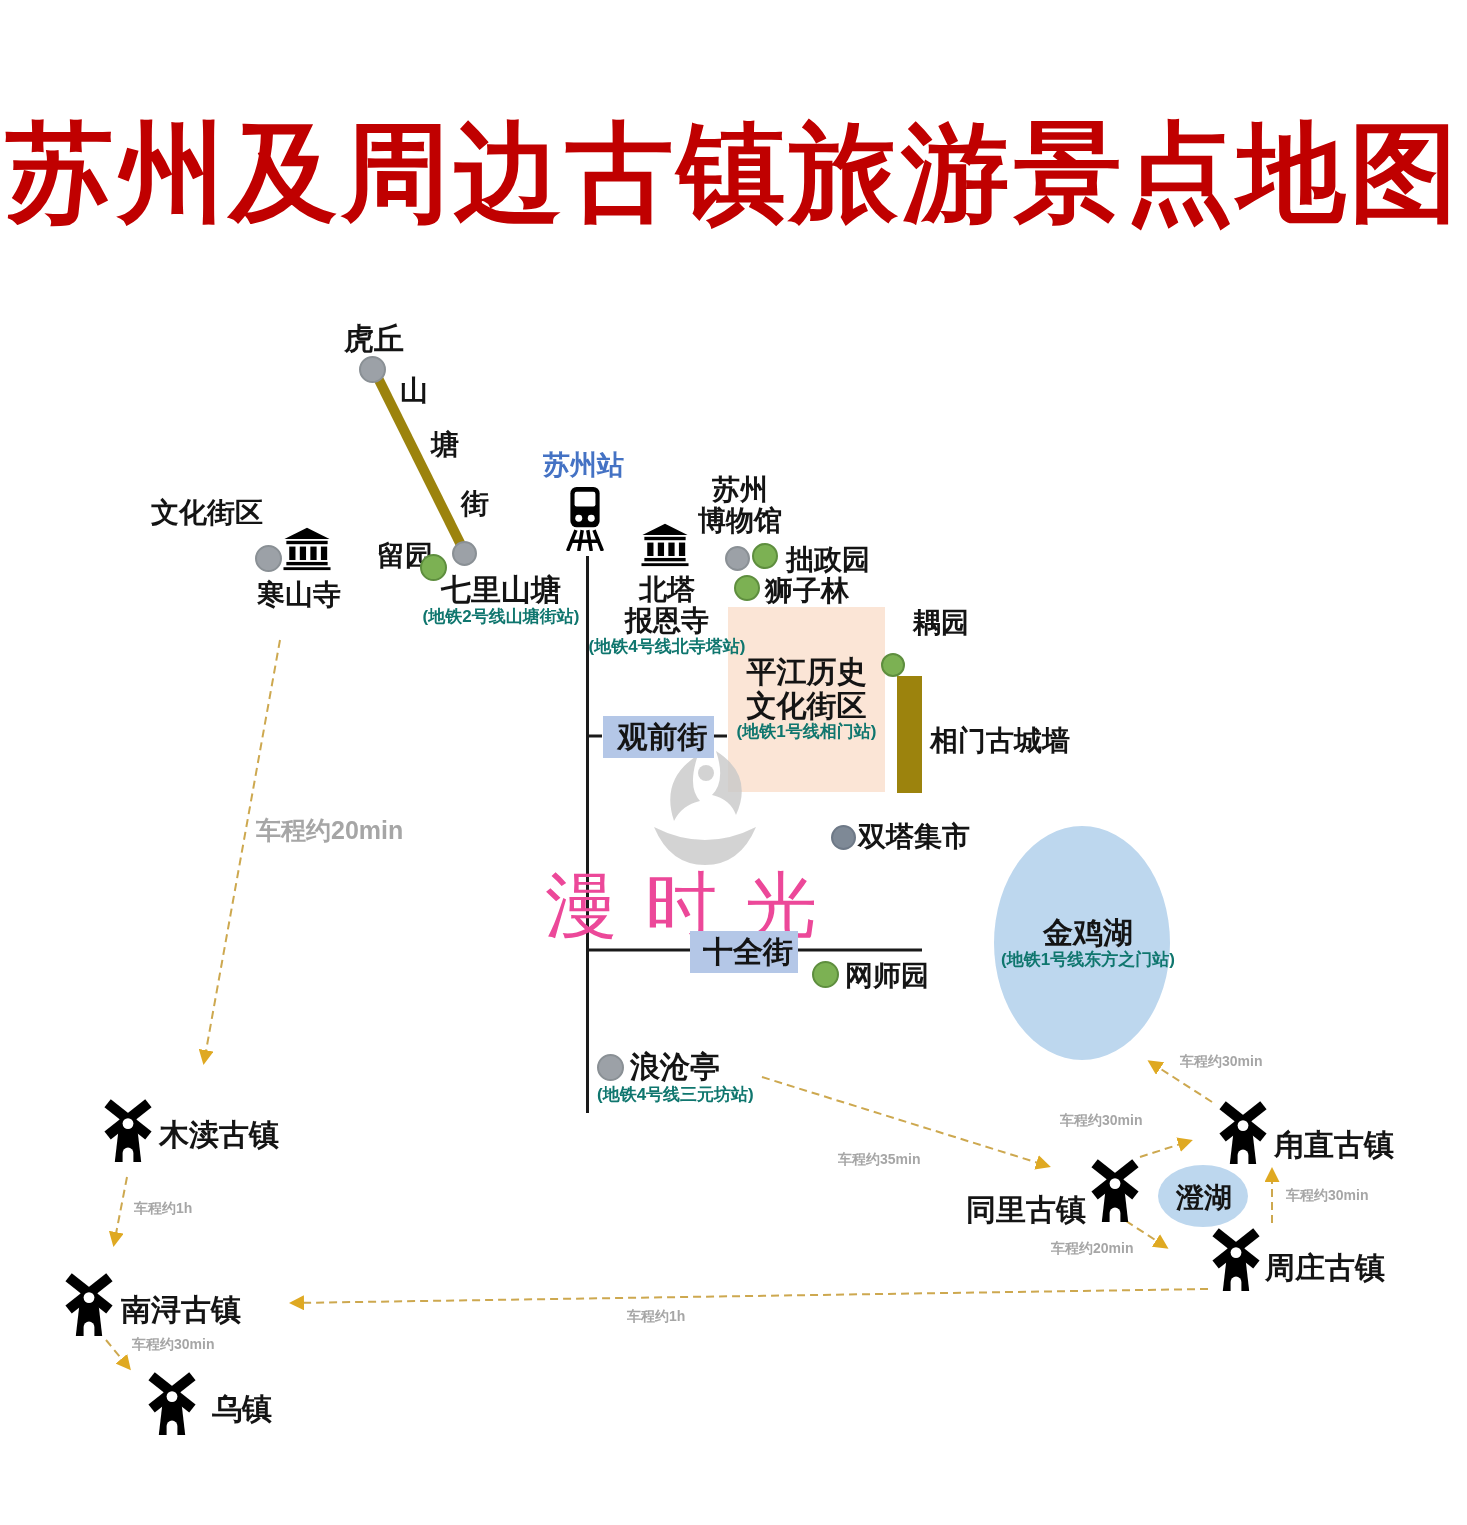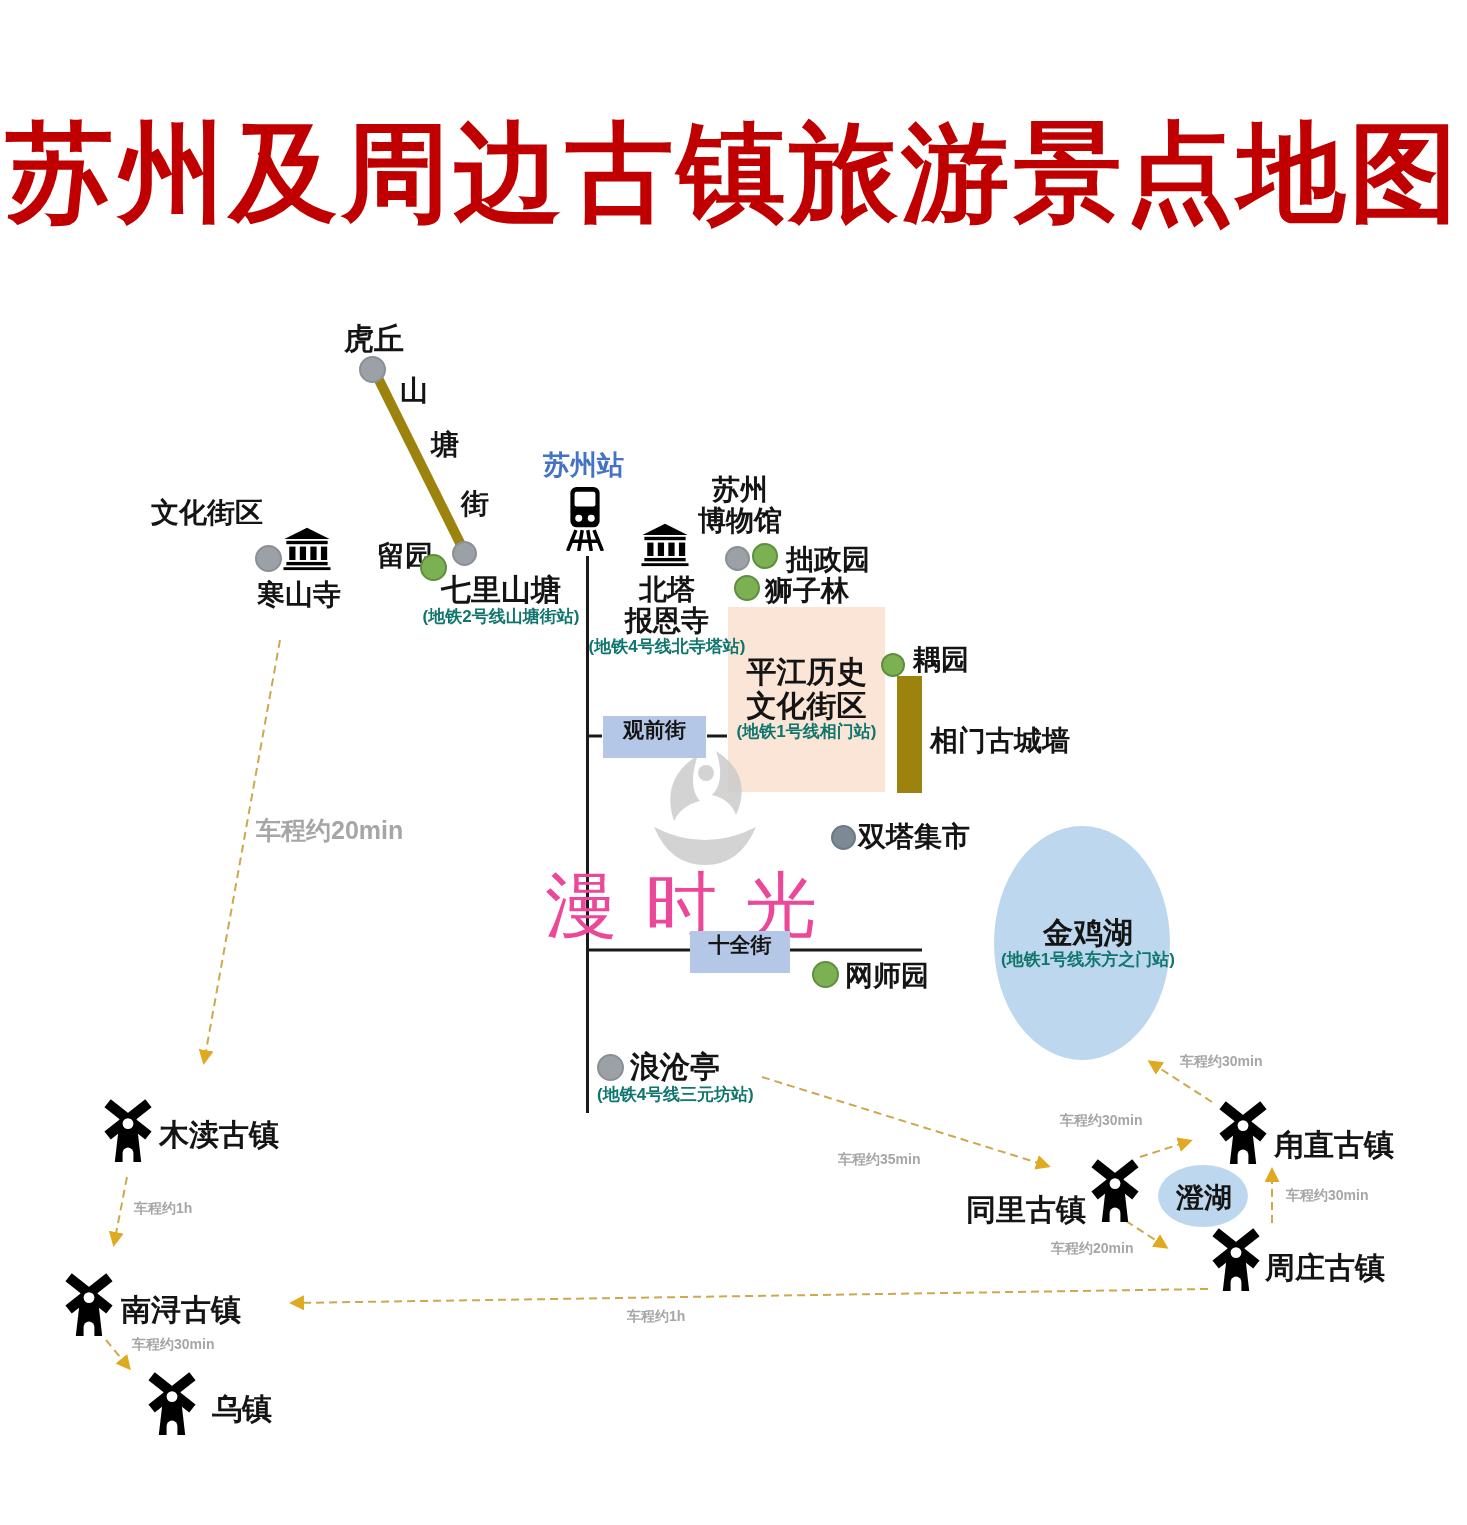--- a/index.html
+++ b/index.html
@@ -16,22 +16,22 @@
   .lbl-lg{font-size:30px;}
   .sub{font-weight:700;color:#0f766e;font-size:17px;white-space:nowrap;line-height:1.15;}
   .travel{font-weight:700;color:#A6A6A6;white-space:nowrap;font-size:14px;}
   .travel-lg{font-size:25px;}
   .dot{border-radius:50%;box-sizing:border-box;}
   .dot-green{background:#7CB153;border:2px solid #5E8E3E;}
   .dot-gray{background:#9CA1A7;border:2px solid #8A9095;}
   .dot-bluegray{background:#7E8996;border:2px solid #6E7987;}
   .lake{background:#BDD7EE;border-radius:50%;}
   .streetbox{
-    background:#B4C7E7;display:flex;justify-content:center;
-    font-weight:800;color:#141414;font-size:21px;white-space:nowrap;
+    background:#B4C7E7;display:flex;align-items:center;justify-content:center;
+    font-weight:800;color:#141414;font-size:30px;white-space:nowrap;padding-left:8px;
   }
   .blue{color:#4472C4;}
   .ctr{text-align:center;}
   .wmtext{
     font-size:72px;font-weight:400;color:#ec4899;letter-spacing:28px;white-space:nowrap;
   }
   .vchar{font-weight:800;color:#141414;font-size:28px;line-height:1;}
 </style>
 </head>
 <body>
@@ -162,21 +162,21 @@
   <div class="abs dot dot-green" style="left:734px;top:575px;width:26px;height:26px;"></div>
   <div class="abs lbl" style="left:765px;top:575px;">狮子林</div>
 
   <div class="abs ctr" style="left:728px;top:655px;width:157px;">
     <div class="lbl lbl-lg">平江历史</div>
     <div class="lbl lbl-lg">文化街区</div>
     <div class="sub">(地铁1号线相门站)</div>
   </div>
 
   <div class="abs dot dot-green" style="left:881px;top:653px;width:24px;height:24px;"></div>
-  <div class="abs lbl" style="left:913px;top:644px;">耦园</div>
+  <div class="abs lbl" style="left:913px;top:607px;">耦园</div>
   <div class="abs lbl" style="left:930px;top:725px;">相门古城墙</div>
 
   <div class="abs streetbox" style="left:603px;top:716px;width:103px;height:42px;">
     <span>观前街</span>
   </div>
 
   <div class="abs dot dot-bluegray" style="left:831px;top:825px;width:25px;height:25px;"></div>
   <div class="abs lbl" style="left:858px;top:821px;">双塔集市</div>
 
   <div class="abs streetbox" style="left:690px;top:931px;width:100px;height:42px;">

